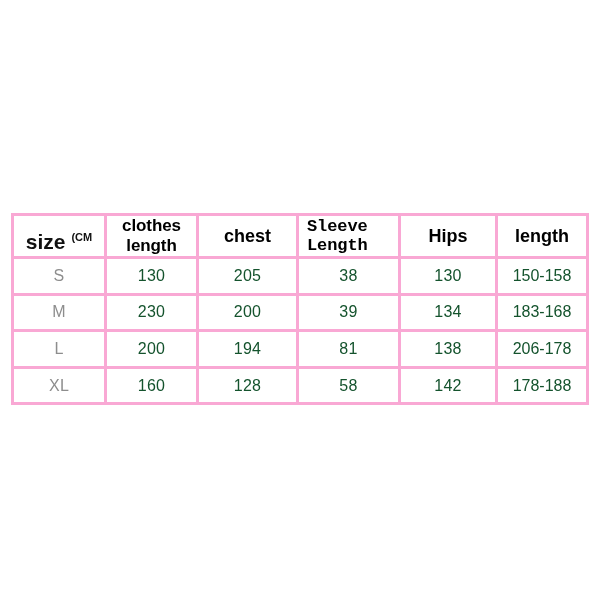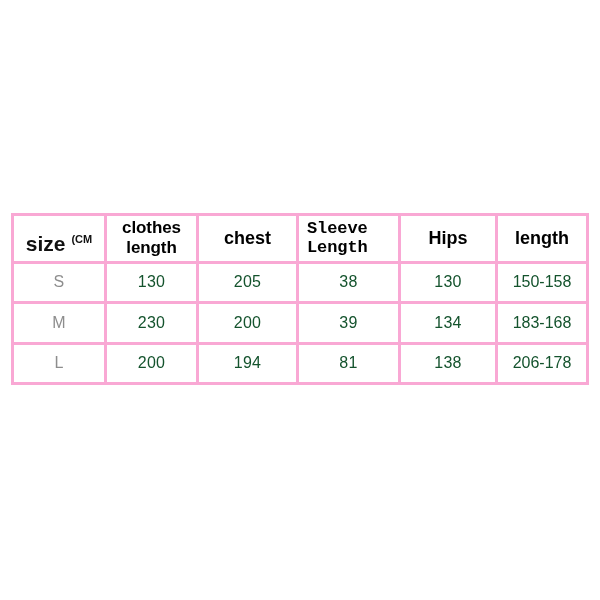--- a/index.html
+++ b/index.html
@@ -163,15 +163,23 @@
 
       <tr class="data-row">
         <td class="cell-size">L</td>
         <td class="cell-length">200</td>
         <td class="cell-chest">194</td>
         <td class="cell-sleeve">81</td>
         <td class="cell-hips">138</td>
         <td class="cell-height">206-178</td>
       </tr>
 
+      <tr class="data-row">
+        <td class="cell-size">XL</td>
+        <td class="cell-length">160</td>
+        <td class="cell-chest">128</td>
+        <td class="cell-sleeve">58</td>
+        <td class="cell-hips">142</td>
+        <td class="cell-height">178-188</td>
+      </tr>
     </tbody>
   </table>
 </div>
 
 </body></html>

